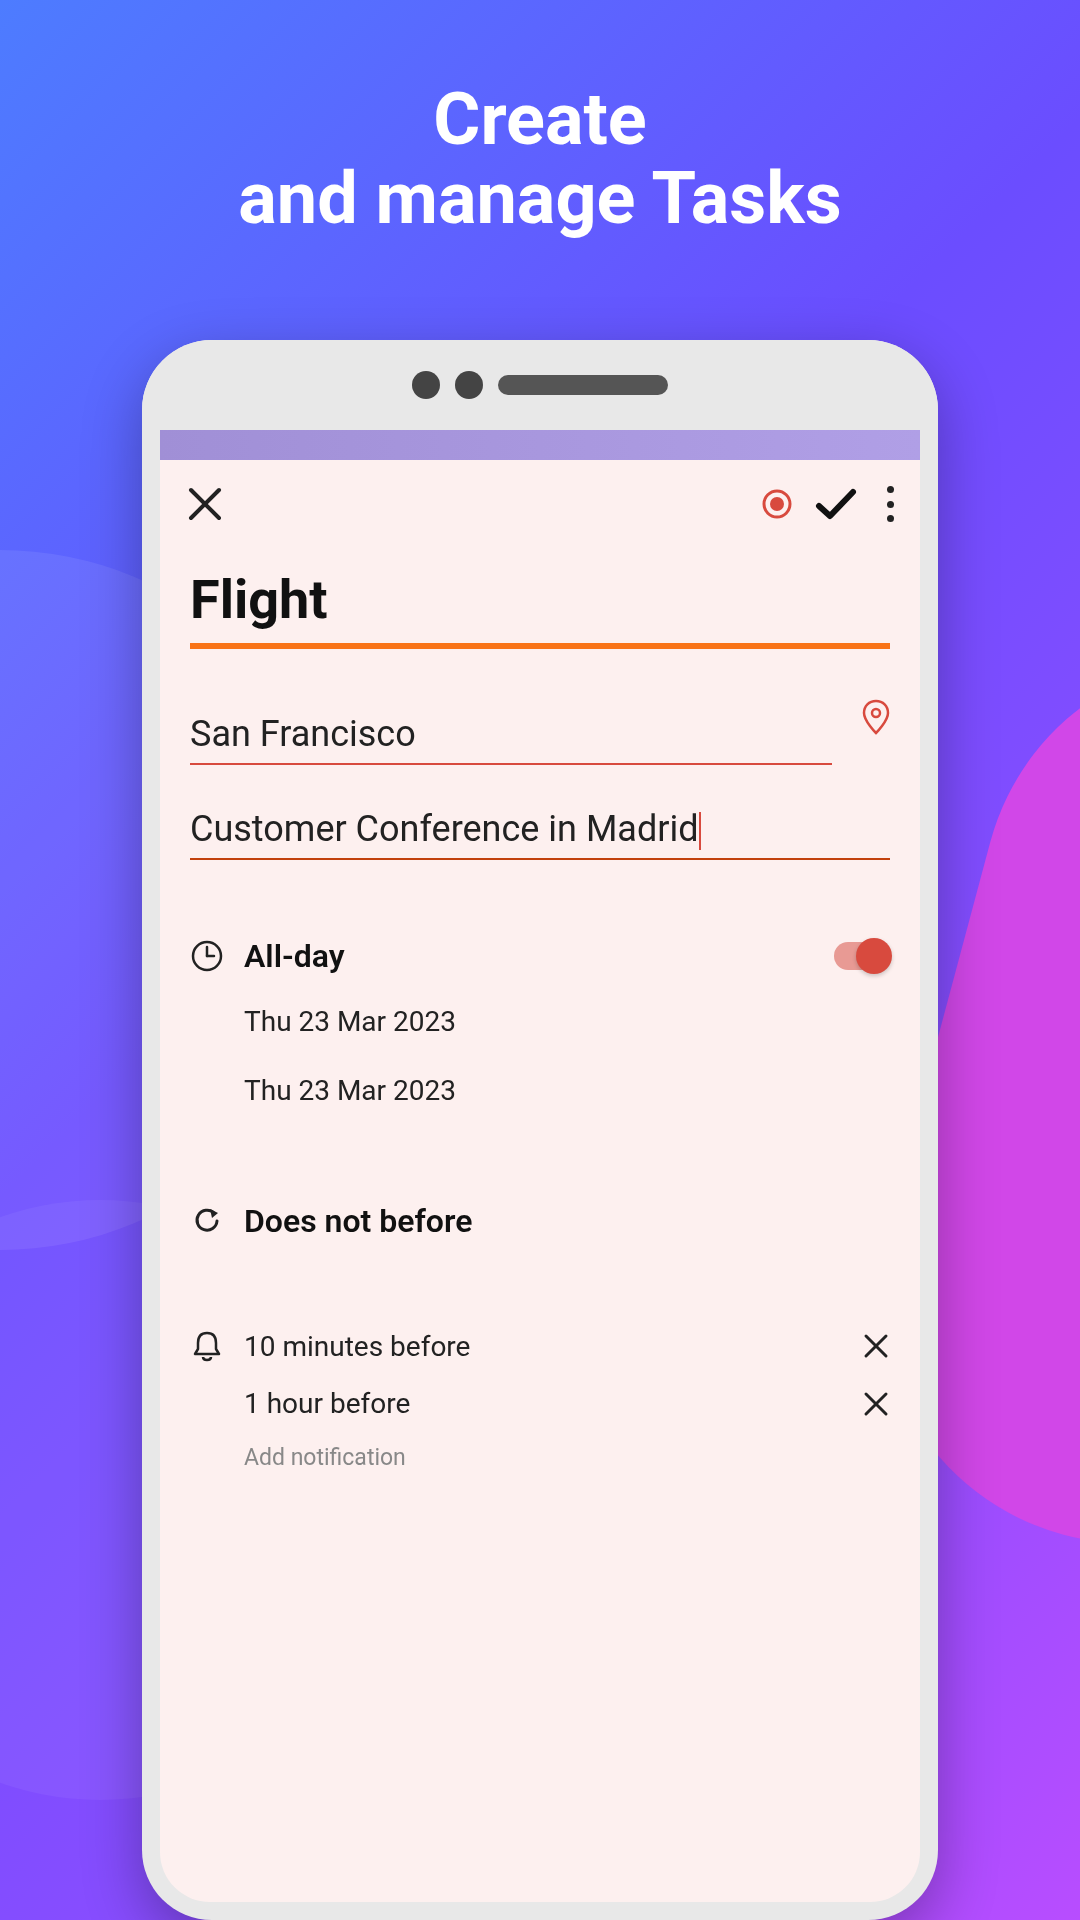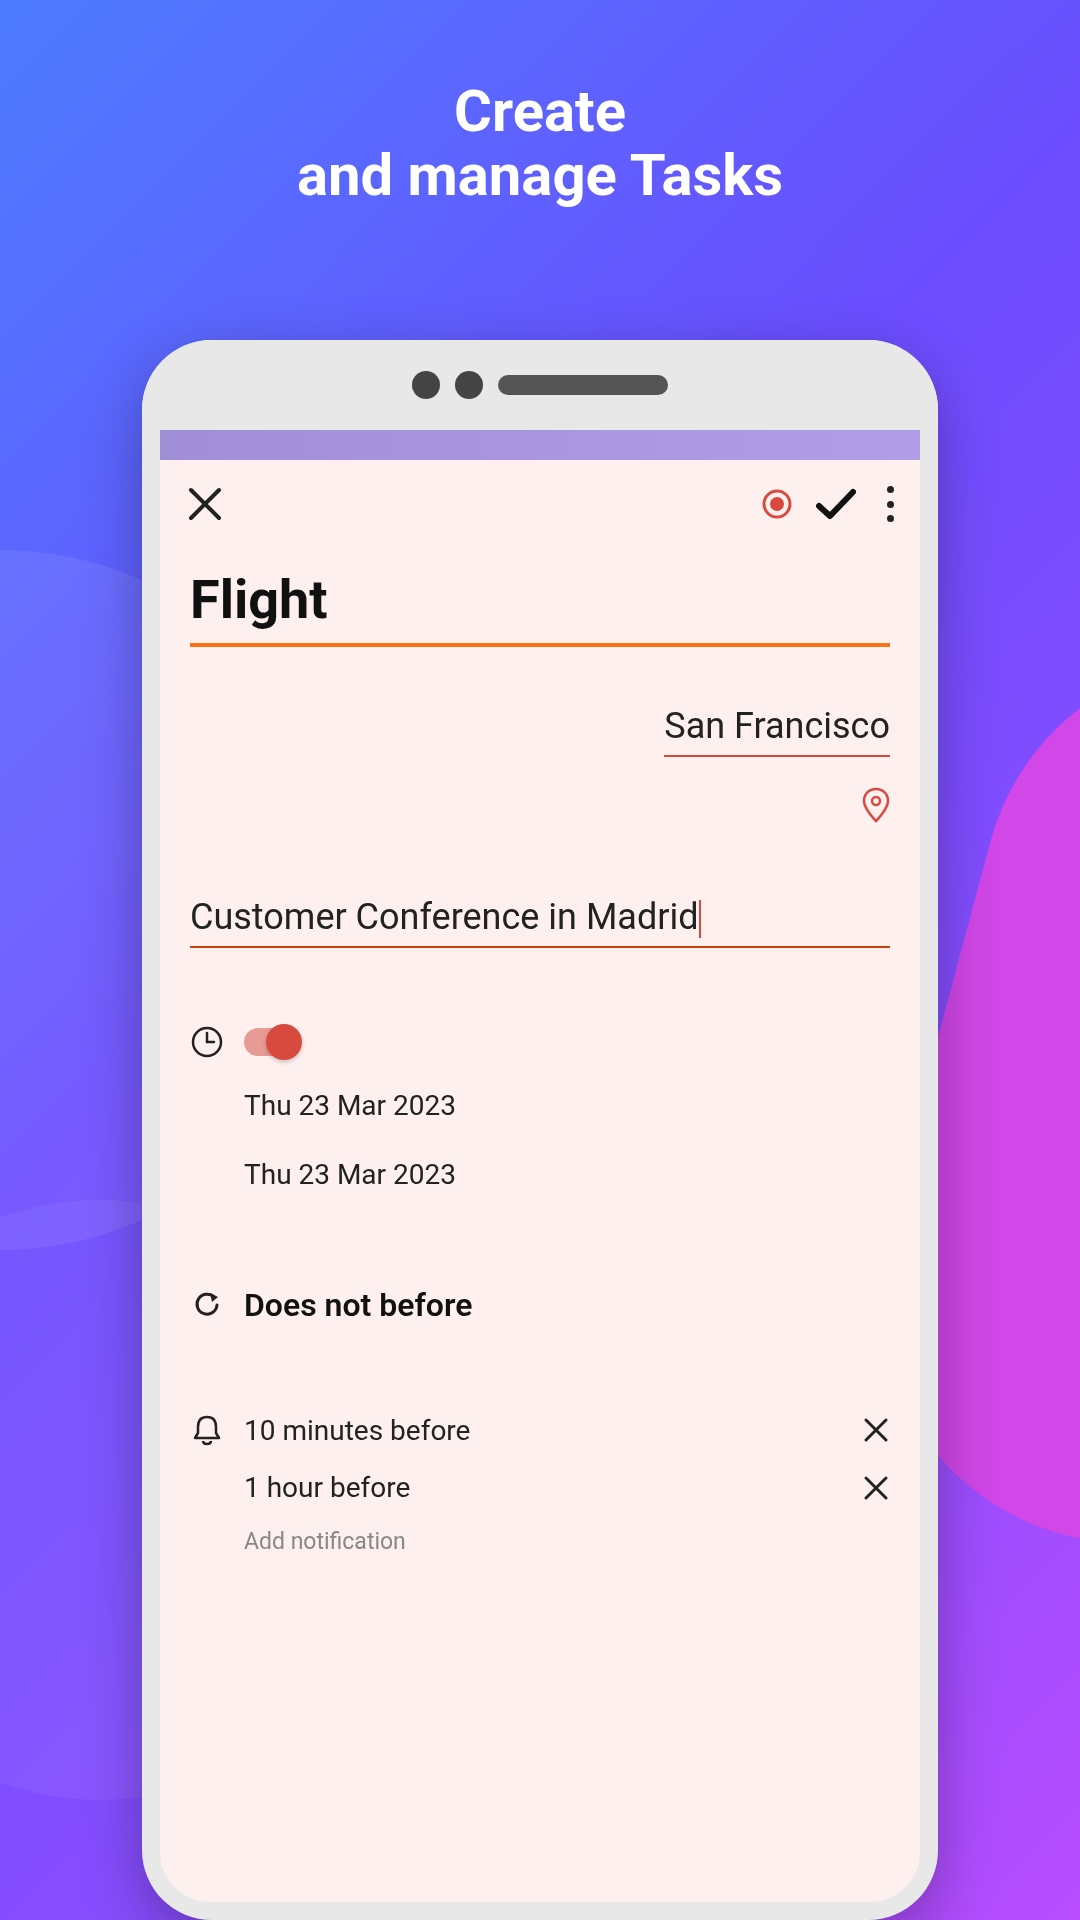--- a/index.html
+++ b/index.html
@@ -56,21 +56,21 @@
   transform: rotate(15deg);
 }
 
 .headline {
   position: absolute;
   top: 80px;
   left: 0;
   width: 100%;
   text-align: center;
   color: white;
-  font-size: 58px;
+  font-size: 72px;
   font-weight: 700;
   line-height: 1.1;
 }
 
 .phone-frame {
   position: absolute;
   top: 340px;
   left: 50%;
   transform: translateX(-50%);
   width: 796px;
@@ -164,30 +164,29 @@
 
 .content {
   padding: 10px 30px;
 }
 
 .title-field {
   font-size: 54px;
   font-weight: 700;
   color: #111;
   padding: 10px 0 12px 0;
-  border-bottom: 4px solid #f97316;
+  border-bottom: 6px solid #f97316;
   margin-bottom: 50px;
 }
 
 .location-row {
   display: flex;
   align-items: flex-end;
   gap: 30px;
   margin-bottom: 35px;
-  flex-direction: column;
 }
 
 .location-field {
   flex: 1;
   font-size: 36px;
   color: #222;
   padding: 8px 0 8px 0;
   border-bottom: 2px solid #d84a3e;
 }
 
@@ -352,20 +351,21 @@
 
       <div class="section">
         <div class="row">
           <div class="row-icon">
             <svg viewBox="0 0 34 34">
               <circle cx="17" cy="17" r="14" fill="none" stroke="#222" stroke-width="2.5"></circle>
               <line x1="17" y1="17" x2="17" y2="8" stroke="#222" stroke-width="2.5" stroke-linecap="round"></line>
               <line x1="17" y1="17" x2="24" y2="17" stroke="#222" stroke-width="2.5" stroke-linecap="round"></line>
             </svg>
           </div>
+          <div class="row-label">All-day</div>
           <div class="toggle">
             <div class="toggle-knob"></div>
           </div>
         </div>
 
         <div class="row date-row">
           <div class="row-indent"></div>
           <div class="row-text">Thu 23 Mar 2023</div>
         </div>
 

